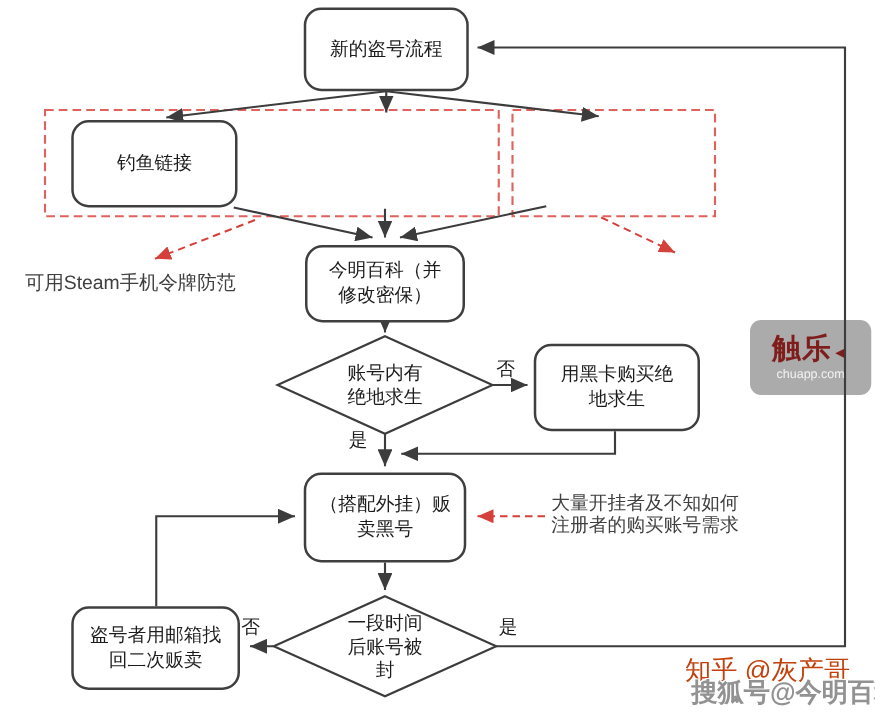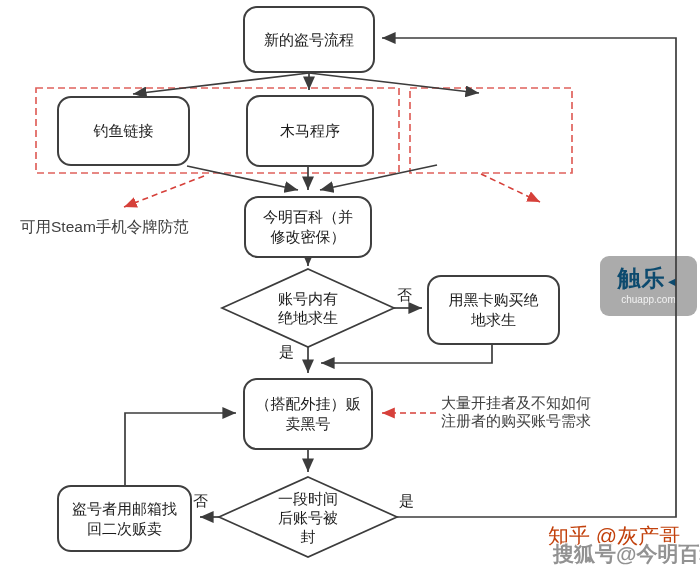--- a/index.html
+++ b/index.html
@@ -17,21 +17,21 @@
     position:absolute;z-index:2;display:flex;flex-direction:column;align-items:center;justify-content:center;
     font-size:15px;line-height:19px;text-align:center;
   }
   .lbl{position:absolute;z-index:2;font-size:15px;}
   .red{position:absolute;z-index:2;color:#404040;font-size:15px;line-height:18px;white-space:nowrap;}
   .badge{
     position:absolute;z-index:0;left:600px;top:256px;width:97px;height:60px;
     background:#ababab;border-radius:9px;display:flex;flex-direction:column;
     align-items:center;justify-content:center;
   }
-  .badge .brand{color:#0c4a6e;font-size:23px;font-weight:bold;letter-spacing:1px;line-height:24px;}
+  .badge .brand{color:#7f1d1d;font-size:23px;font-weight:bold;letter-spacing:1px;line-height:24px;}
   .badge .brand .tri{font-size:13px;}
   .badge .site{color:rgba(255,255,255,.85);font-size:10px;line-height:12px;}
   .wm-zhihu{position:absolute;z-index:2;left:548px;top:522px;font-size:21px;color:#c2410c;white-space:nowrap;}
   .wm-sohu{
     position:absolute;z-index:3;left:553px;top:540px;font-size:21px;font-weight:bold;color:#929292;white-space:nowrap;
     text-shadow:-1px -1px 0 #fff,1px -1px 0 #fff,-1px 1px 0 #fff,1px 1px 0 #fff;
   }
 </style>
 </head>
 <body>
@@ -84,23 +84,20 @@
   </svg>
 
   <div class="node" style="left:243px;top:6px;width:132px;height:67px;">
     <span>新的盗号流程</span>
   </div>
 
   <div class="node" style="left:57px;top:96px;width:133px;height:70px;">
     <span>钓鱼链接</span>
   </div>
 
-  <div class="node" style="left:246px;top:95px;width:128px;height:72px;">
-    <span>木马程序</span>
-  </div>
 
 
   <div class="node" style="left:244px;top:196px;width:128px;height:62px;">
     <span>今明百科（并</span>
     <span>修改密保）</span>
   </div>
 
   <div class="node" style="left:427px;top:275px;width:133px;height:70px;">
     <span>用黑卡购买绝</span>
     <span>地求生</span>

